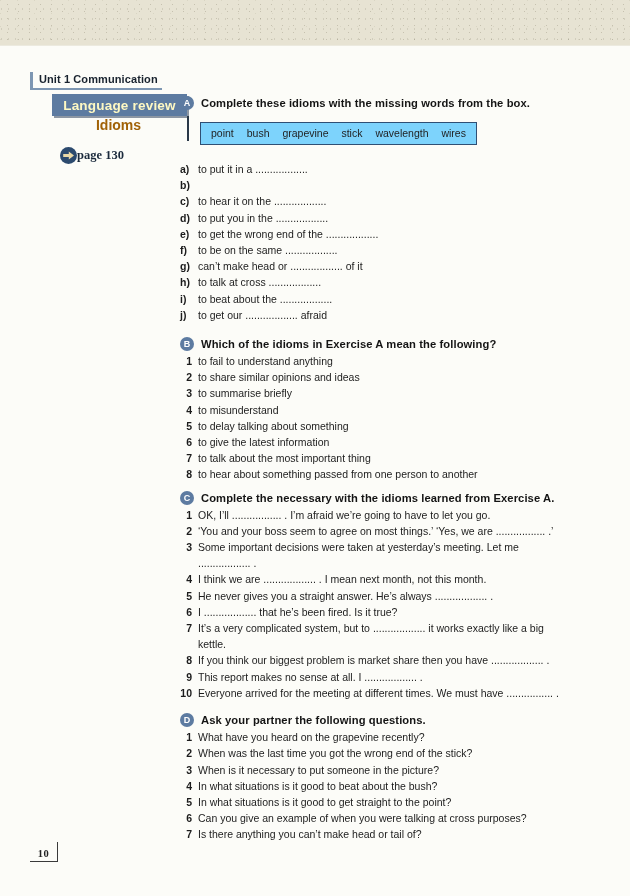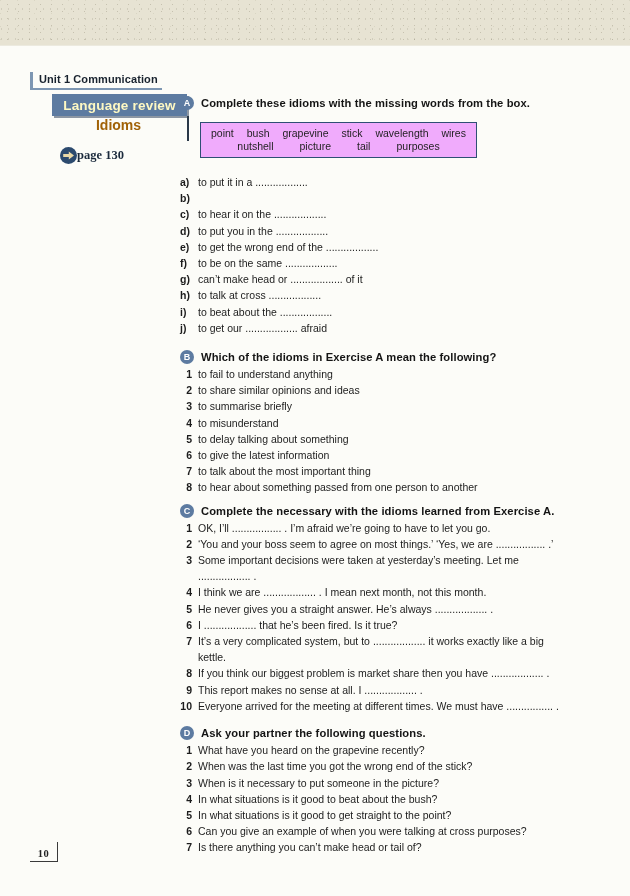--- a/index.html
+++ b/index.html
@@ -74,21 +74,21 @@
     background:#5d7ba1; color:#fff;
     font-size:9px; font-weight:bold;
     display:flex; align-items:center; justify-content:center;
     margin-top:1px;
   }
   .sec-heading { font-size:11.2px; font-weight:bold; color:#141414; letter-spacing:.1px;text-align:right; }
   .word-box {
     margin:11px 0 0 20px;
     width:277px;
     border:1.5px solid #2f4f74;
-    background:#f0abfc;
+    background:#7dd3fc;
     padding:4px 10px 5px 10px;
     font-size:10.5px; color:#1f1f1f;
   }
   .word-box .row1 { display:flex; justify-content:space-between; }
   .word-box .row2 { display:flex; justify-content:center; gap:26px; margin-top:1px; }
   .items { margin-top:16px; list-style:none; }
   .items-tight { margin-top:1px; }
   .item { display:flex; align-items:flex-start; line-height:16.2px; font-size:10.5px; }
   .lbl { font-weight:bold; flex:0 0 auto; }
   .lbl-letter { width:18px; padding-left:0; text-align:left; }
@@ -146,26 +146,20 @@
       </div>
       <div class="word-box">
         <div class="row1">
           <span>point</span>
           <span>bush</span>
           <span>grapevine</span>
           <span>stick</span>
           <span>wavelength</span>
           <span>wires</span>
         </div>
-        <div class="row2">
-          <span>nutshell</span>
-          <span>picture</span>
-          <span>tail</span>
-          <span>purposes</span>
-        </div>
       </div>
       <ul class="items">
         <li class="item">
             <span class="lbl lbl-letter">a)</span>
             <span class="item-text">to put it in a ..................</span>
           </li>
         <li class="item">
             <span class="lbl lbl-letter">b)</span>
           </li>
         <li class="item">

